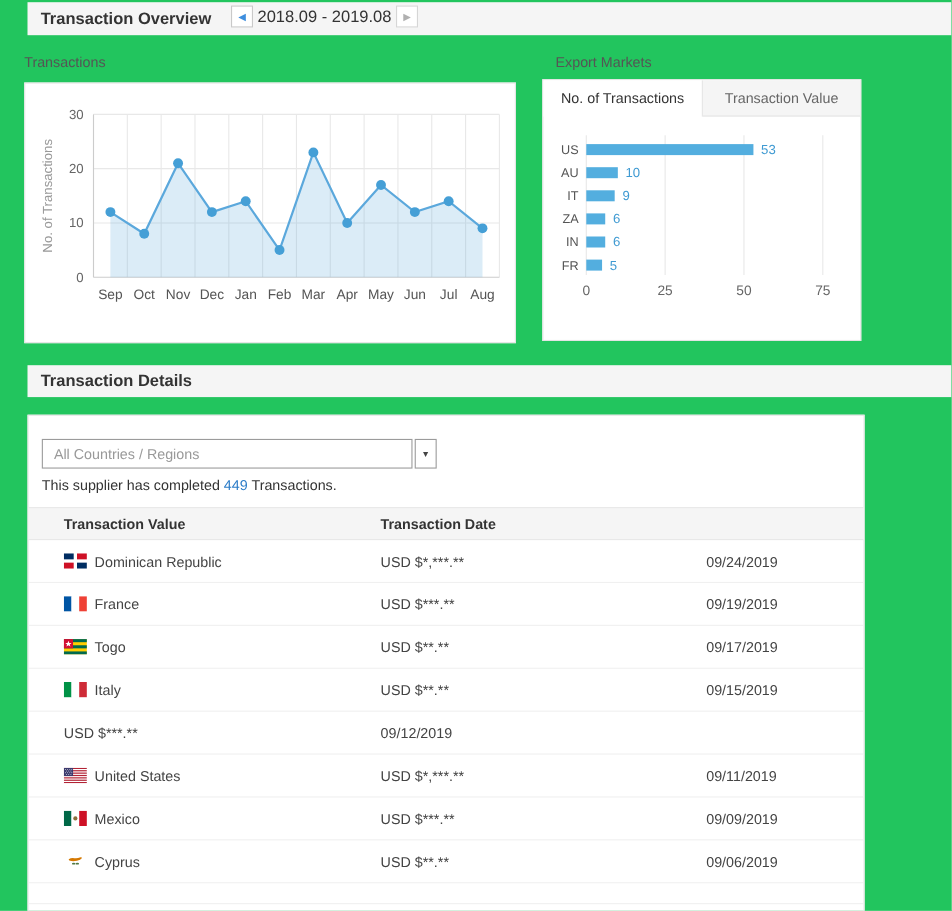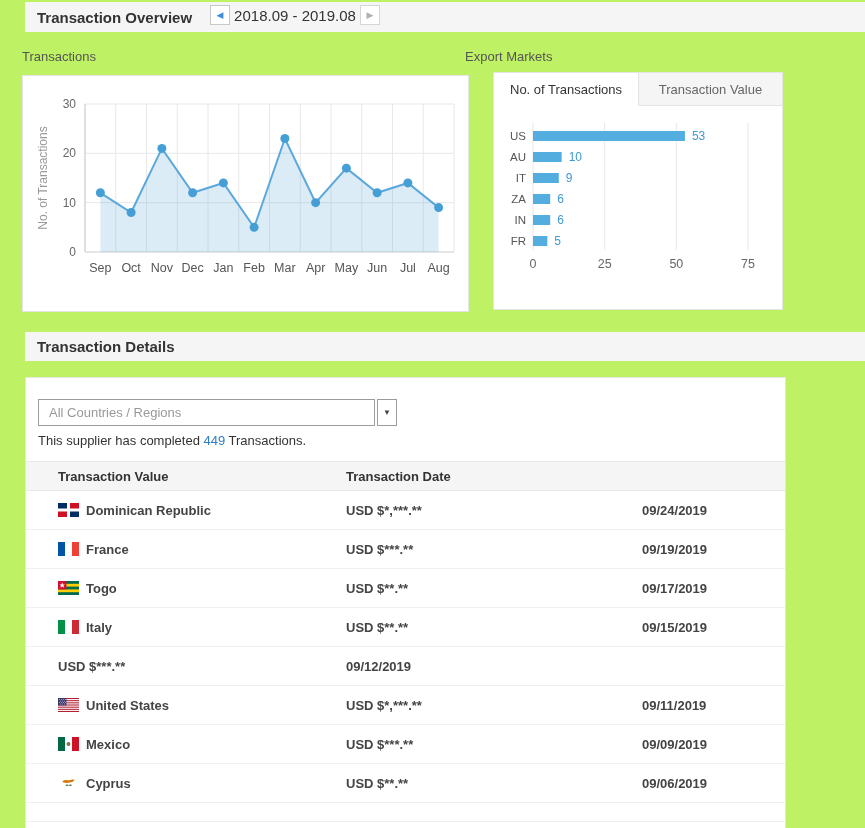--- a/index.html
+++ b/index.html
@@ -1,54 +1,54 @@
 <!DOCTYPE html>
 <html><head>
 <meta charset="utf-8">
 <style>
   * { margin:0; padding:0; box-sizing:border-box; }
   body { font-family:"Liberation Sans","DejaVu Sans",sans-serif; background:#fff; }
-  .page { position:relative; width:865px; height:828px; background:#bef264; overflow:hidden; }
+  .page { position:relative; width:865px; height:828px; background:#22c55e; overflow:hidden; }
 
   
   .section-bar { position:absolute; left:25px; right:0; height:30px; background:#f5f5f5; display:flex; align-items:center; }
   .section-bar.top { top:2px; }
   .section-bar.details { top:332px; height:29px; }
   .section-title { font-size:15px; font-weight:bold; color:#333; padding-left:12px; }
 
   
   .date-nav { position:absolute; left:210px; top:5px; display:flex; align-items:center; }
   .nav-btn { width:20px; height:20px; border:1px solid #c9c9c9; background:#fff; display:flex; align-items:center; justify-content:center; font-size:9px; cursor:pointer; }
   .nav-btn.prev { color:#3e8ede; }
   .nav-btn.next { color:#b0b0b0; border-color:#d6d6d6; }
   .date-range { width:130px; text-align:center; font-size:15px; color:#333; }
 
   
   .chart-label { position:absolute; top:49px; font-size:13px; color:#555;text-align:center; }
   .chart-label.left { left:22px; }
-  .chart-label.right { left:465px; }
+  .chart-label.right { left:505px; }
 
   
   .panel-line { position:absolute; left:22px; top:75px; width:447px; height:237px; border:1px solid #e4e4e4; background:#fff; }
   .panel-export { position:absolute; left:493px; top:72px; width:290px; height:238px; border:1px solid #e4e4e4; background:#fff; }
   .tabs { display:flex; height:33px; }
   .tab { display:flex; align-items:center; justify-content:center; font-size:13px; cursor:pointer; }
   .tab.active { flex:0 0 145px; background:#fff; color:#333; border-right:1px solid #e4e4e4; }
   .tab.inactive { flex:1; background:#f5f5f5; color:#666; border-bottom:1px solid #e4e4e4; }
 
   
   .panel-details { position:absolute; left:25px; top:377px; width:761px; height:452px; border:1px solid #e4e4e4; background:#fff; }
   .select-row { margin:21px 0 0 12px; display:flex; align-items:stretch; }
   .select-field { width:337px; height:27px; border:1px solid #9b9b9b; background:#fff; color:#999; font-size:13px; line-height:25px; padding-left:10px; cursor:pointer; }
   .select-arrow-btn { width:20px; height:27px; margin-left:2px; border:1px solid #9b9b9b; background:#fff; color:#444; font-size:8px; display:flex; align-items:center; justify-content:center; cursor:pointer; }
   .supplier-line { margin:7px 0 0 12px; font-size:13px; color:#333; }
   .supplier-line .count { color:#2d7dc8; }
 
   .ttable { margin-top:13px; width:100%; }
-  .thead, .trow { display:grid; grid-template-columns:288px 296px 1fr; align-items:center; padding-left:32px;font-weight:bold; }
+  .thead, .trow { display:grid; grid-template-columns:288px 296px 1fr; align-items:center; padding-left:32px; }
   .thead { height:30px; background:#f5f5f5; border-top:1px solid #e8e8e8; border-bottom:1px solid #e8e8e8; font-size:13px; font-weight:bold; color:#333; }
   .trow { height:39px; border-bottom:1px solid #f0f0f0; font-size:13px; color:#444; }
   .dest { display:flex; align-items:center; gap:7px; }
   .flag { width:21px; height:14px; display:inline-block; flex:0 0 21px; }
   .flag svg { display:block; }
   .row-empty { height:19px; border-bottom:1px solid #f0f0f0; }
 
   svg text { font-family:"Liberation Sans","DejaVu Sans",sans-serif; }
 </style>
 </head>

